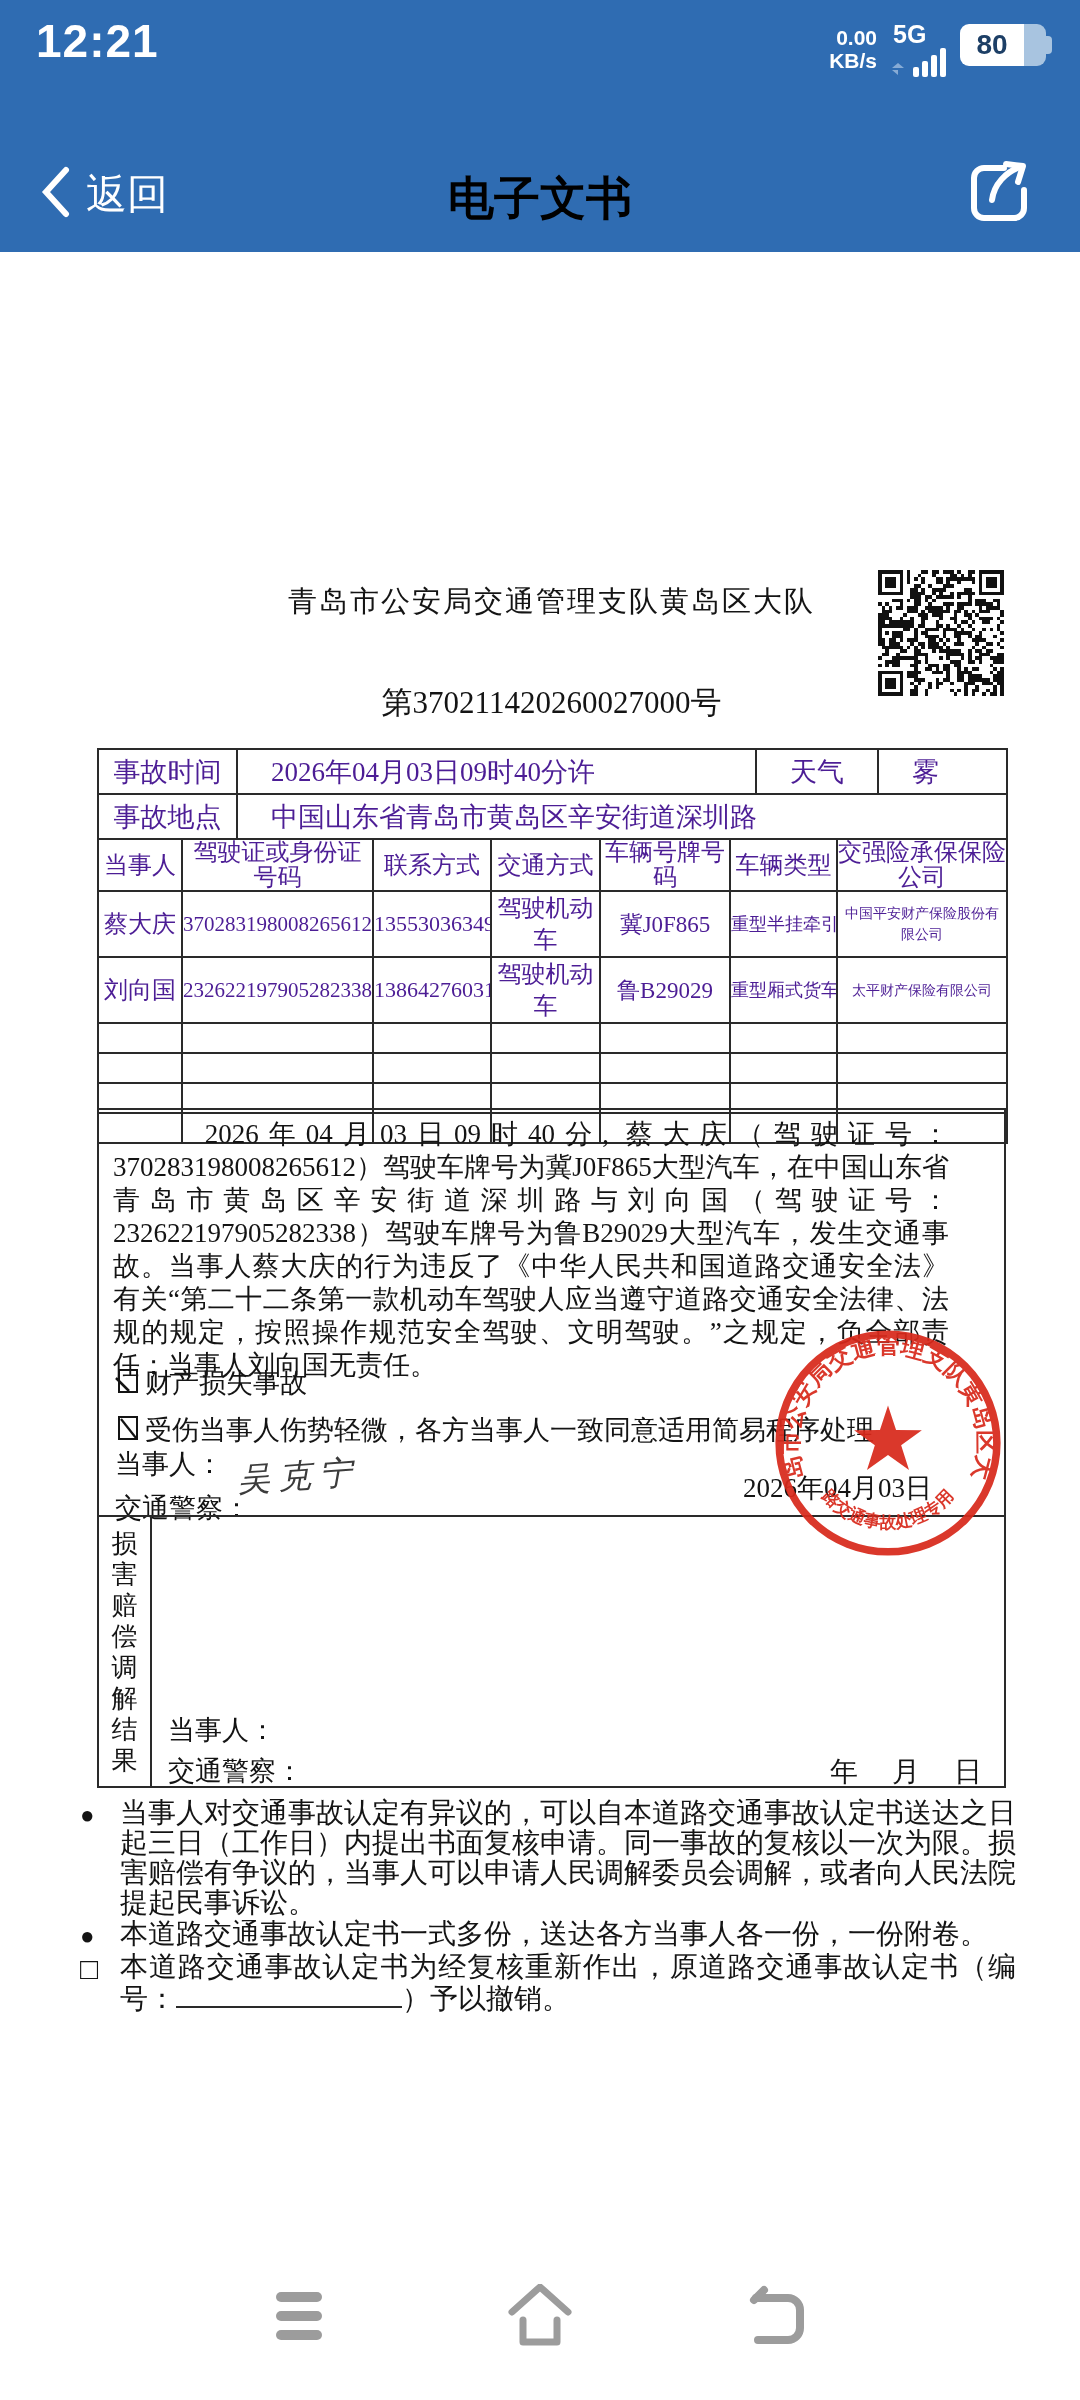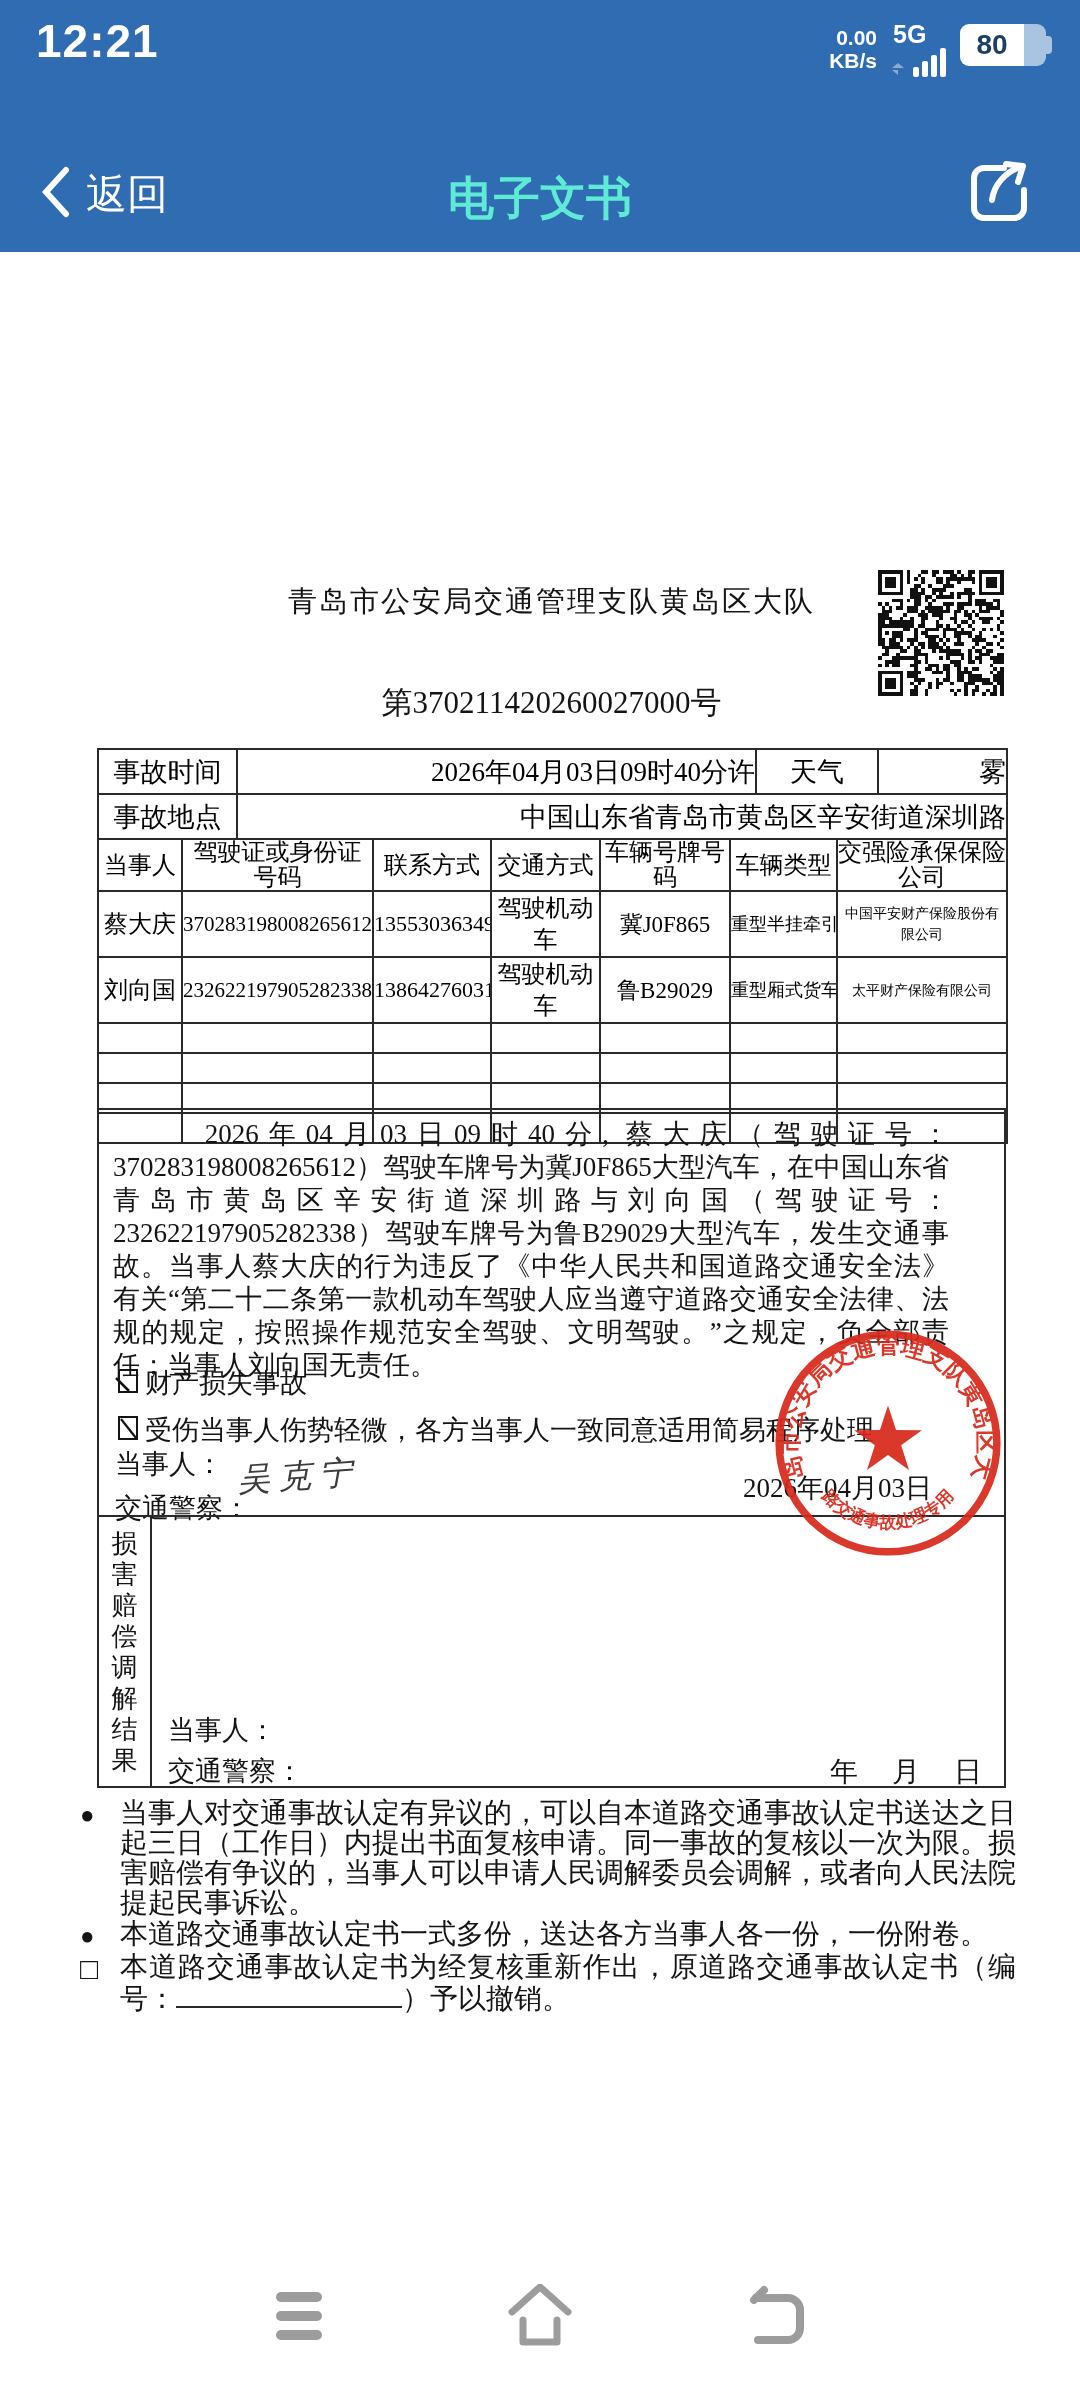--- a/index.html
+++ b/index.html
@@ -18,36 +18,36 @@
   .bars{display:flex;align-items:flex-end;}
   .bars i{display:block;width:6px;background:#fff;border-radius:2px;margin-left:3px;}
   .battery{display:flex;margin-left:14px;margin-top:2px;position:relative;}
   .batt-body{width:64px;height:42px;background:#fff;border-radius:9px 0 0 9px;display:flex;align-items:center;justify-content:center;
              color:#1d3f66;font-size:28px;font-weight:bold;}
   .batt-cap{width:22px;height:42px;background:#a8c4e0;border-radius:0 9px 9px 0;}
   .batt-nub{position:absolute;right:-6px;top:12px;width:7px;height:18px;background:#a8c4e0;border-radius:0 4px 4px 0;}
   .navrow{position:absolute;left:0;top:150px;width:1080px;height:102px;}
   .back{position:absolute;left:38px;top:16px;display:flex;align-items:center;cursor:pointer;}
   .backlabel{font-size:41px;color:#fff;margin-left:14px;}
-  .apptitle{position:absolute;left:0;top:18px;width:1080px;text-align:center;font-size:46px;font-weight:bold;color:#5eead4;}
+  .apptitle{position:absolute;left:0;top:18px;width:1080px;text-align:center;font-size:46px;font-weight:bold;color:#000000;}
   .share{position:absolute;right:48px;top:8px;cursor:pointer;}
   
   .doc{position:absolute;left:0;top:252px;width:1080px;height:1998px;background:#fff;color:#141414;
        font-family:"Liberation Serif",serif;}
   .agency{position:absolute;left:97px;top:330px;width:909px;text-align:center;font-size:29px;letter-spacing:2px;}
   .doctitle{position:absolute;left:0px;top:368px;width:1080px;text-align:center;font-size:44px;font-weight:bold;letter-spacing:3px;}
   .docnum{position:absolute;left:97px;top:430px;width:909px;text-align:center;font-size:31px;}
   .qr{position:absolute;left:878px;top:318px;width:126px;height:126px;background:#fff;}
   
   .tbl{position:absolute;left:97px;width:909px;border-collapse:collapse;table-layout:fixed;
-       font-family:"Liberation Serif",serif;color:#000000;}
+       font-family:"Liberation Serif",serif;color:#4c1d95;}
   .tbl td,.tbl th{border:2px solid #2a2a2a;text-align:center;vertical-align:middle;padding:0;overflow:hidden;font-weight:normal;}
   .info{top:496px;}
   .info td{height:43px;font-size:27px;}
-  .info td.val{text-align:right;padding-left:33px;margin-left:29px;}
+  .info td.val{text-align:left;padding-left:33px;margin-left:29px;}
   .party{top:586px;padding-left:16px;}
   .party th{height:42px;font-size:24px;line-height:25px;}
   .party td{height:44px;font-size:24px;}
   .party td.pc1{font-size:21px;font-family:"Liberation Serif",serif;}
   .party td.pc2{font-size:22px;}
   .party td.pc4{font-size:23px;}
   .party td.pc5{font-size:18px;white-space:nowrap;}
   .party td.pc6{font-size:14px;line-height:21px;padding:0 4px;}
   .party tr.empty td{height:28px;}
   .sect{position:absolute;left:97px;width:909px;display:flex;border:2px solid #2a2a2a;box-sizing:border-box;}

